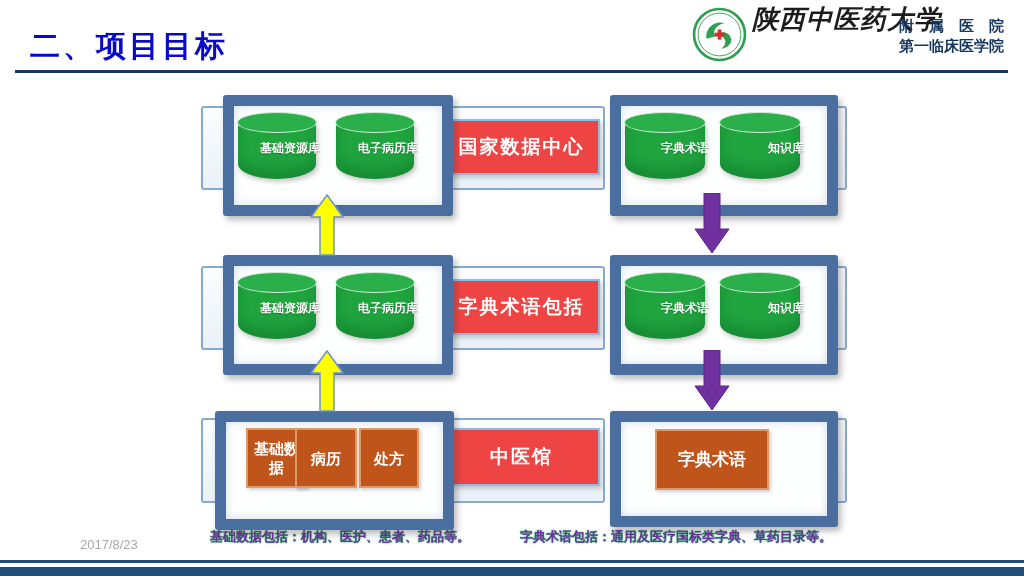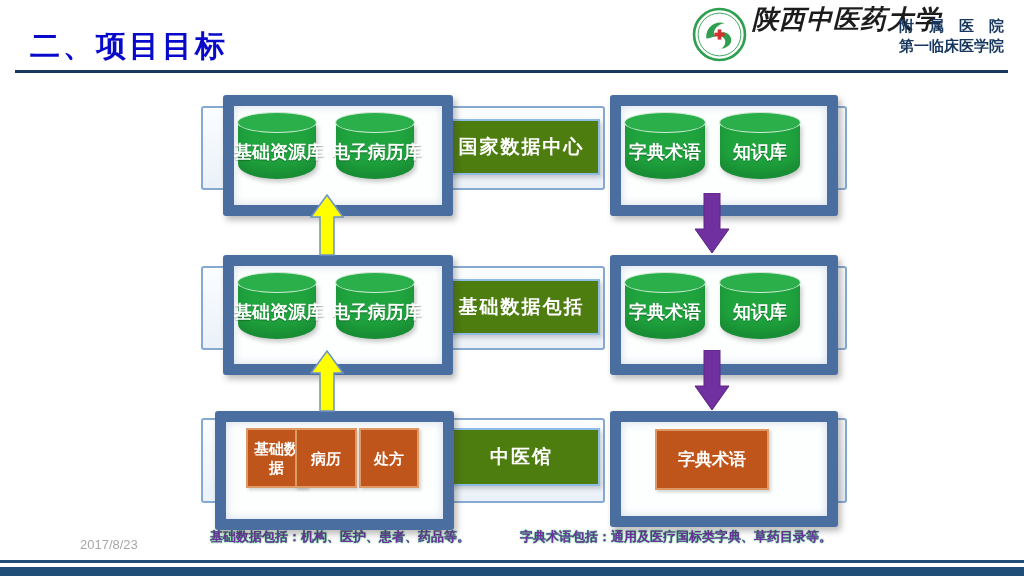--- a/index.html
+++ b/index.html
@@ -13,31 +13,31 @@
   .emblem{position:absolute;left:692px;top:7px;width:55px;height:55px;}
   .calli{position:absolute;left:752px;top:2px;font-family:"DejaVu Serif","Liberation Serif",serif;
          font-style:italic;font-weight:bold;font-size:26px;color:#1c1c1c;letter-spacing:1px;white-space:nowrap;}
   .affil{position:absolute;left:899px;top:16px;width:112px;color:#17375E;font-weight:bold;
          font-size:15px;line-height:20px;}
   .affil div{white-space:nowrap;}
 
   
   .band{position:absolute;border:2px solid #86A9D2;border-radius:3px;
         background:linear-gradient(180deg,#FBFDFF 0%,#EAF1F9 100%);z-index:1;}
-  .crect{position:absolute;background:#4d7c0f;border:2px solid #8FBCE4;z-index:2;
+  .crect{position:absolute;background:#ef4444;border:2px solid #8FBCE4;z-index:2;
          display:flex;align-items:center;justify-content:center;color:#fff;font-weight:bold;
          font-size:19px;letter-spacing:2px;box-shadow:2px 3px 4px rgba(80,80,80,.25);}
   .dbox{position:absolute;border:11px solid #4A6E9F;background:#FDFEFE;border-radius:3px;z-index:3;
         box-shadow:3px 4px 6px rgba(60,60,60,.35), inset 0 0 9px rgba(90,130,180,.28);}
   .cyl{position:absolute;background:#1FA43E;border-radius:0 0 50% 50% / 0 0 15px 15px;
        box-shadow:inset 0 -10px 12px rgba(0,60,20,.22), 2px 3px 4px rgba(80,80,80,.3);}
   .cyl::before{content:"";position:absolute;left:-1px;right:-1px;top:-11px;height:21px;
        background:#2BAF4B;border:1px solid #CFEBD6;border-radius:50%;box-sizing:border-box;}
-  .cyl .lbl{position:absolute;left:-4px;right:-4px;top:17px;text-align:center;color:#fff;
-       font-weight:bold;font-size:18px;z-index:2;text-shadow:0 1px 1px rgba(0,0,0,.3);white-space:nowrap;}
+  .cyl .lbl{position:absolute;left:-4px;right:-4px;top:17px;text-align:right;color:#fff;
+       font-weight:bold;font-size:12px;z-index:2;text-shadow:0 1px 1px rgba(0,0,0,.3);white-space:nowrap;}
   .oblock{position:absolute;background:#C0551B;border:2px solid #DE9A66;box-sizing:border-box;
        display:flex;align-items:center;justify-content:center;text-align:center;color:#fff;
        font-weight:bold;font-size:15px;line-height:19px;box-shadow:2px 2px 3px rgba(80,80,80,.25);}
   .arrow{position:absolute;z-index:4;}
 
   
   .footnote{position:absolute;top:528px;font-size:13px;font-weight:bold;color:#7030A0;
        white-space:nowrap;text-shadow:0 0 2px rgba(0,176,80,.65),0 0 1px rgba(0,176,80,.85);padding-left:8px;}
   .date{position:absolute;left:80px;top:537px;color:#A8A8A8;font-size:13px;}
   .footer-line{position:absolute;left:0;top:560px;width:100%;height:3px;background:#1F4E79;}
@@ -88,21 +88,21 @@
 
   <svg class="arrow" style="left:310px;top:194px" width="34" height="62" viewBox="0 0 34 62">
     <polygon points="17,1 33,23 24,23 24,61 10,61 10,23 1,23" fill="#FFFF00" stroke="#6E93C8" stroke-width="1.5"></polygon>
   </svg>
   <svg class="arrow" style="left:694px;top:193px" width="36" height="61" viewBox="0 0 36 61">
     <polygon points="10,0 26,0 26,36 35,36 18,60 1,36 10,36" fill="#7030A0" stroke="#5C2583" stroke-width="1"></polygon>
   </svg>
 
   <div class="band" style="left:201px;top:266px;width:400px;height:80px"></div>
   <div class="band" style="left:615px;top:266px;width:228px;height:80px"></div>
-  <div class="crect" style="left:443px;top:279px;width:153px;height:52px">基础数据包括</div>
+  <div class="crect" style="left:443px;top:279px;width:153px;height:52px">字典术语包括</div>
 
   <div class="dbox" style="left:223px;top:255px;width:208px;height:98px">
     <div class="cyl" style="left:4px;top:17px;width:78px;height:56px">
       <div class="lbl">基础资源库</div>
     </div>
     <div class="cyl" style="left:102px;top:17px;width:78px;height:56px">
       <div class="lbl">电子病历库</div>
     </div>
   </div>
 

